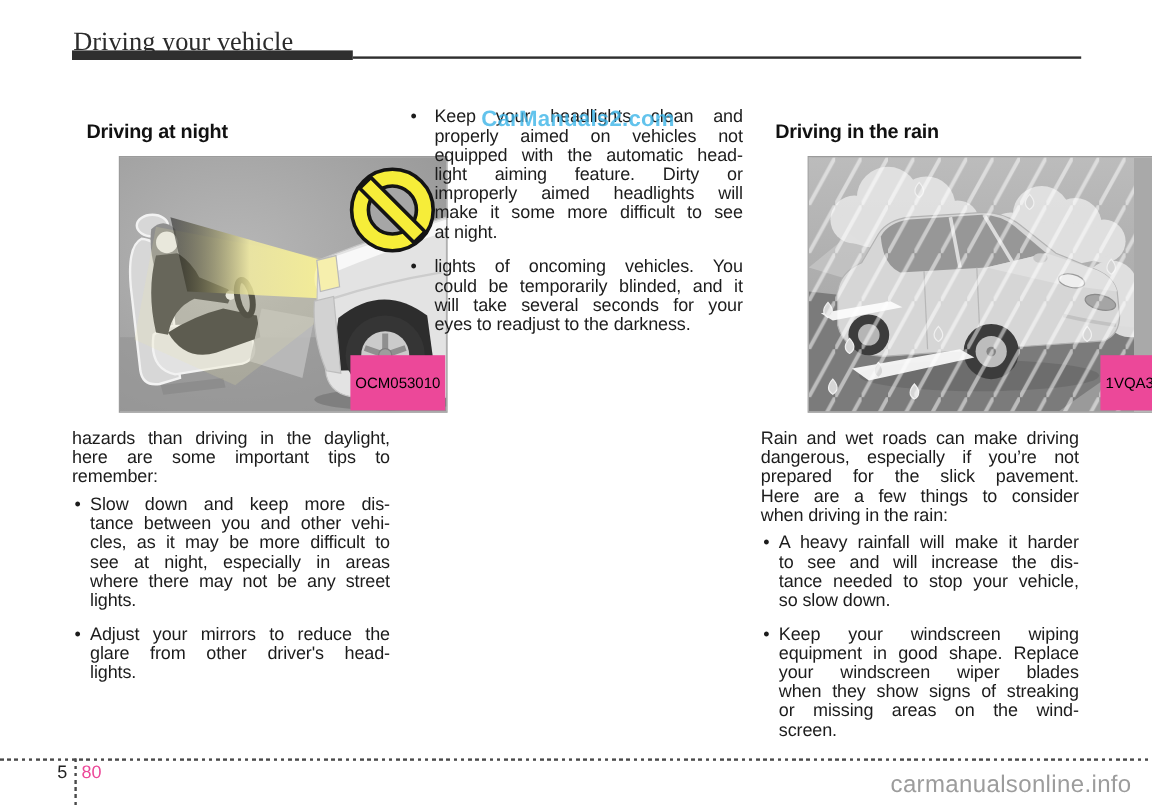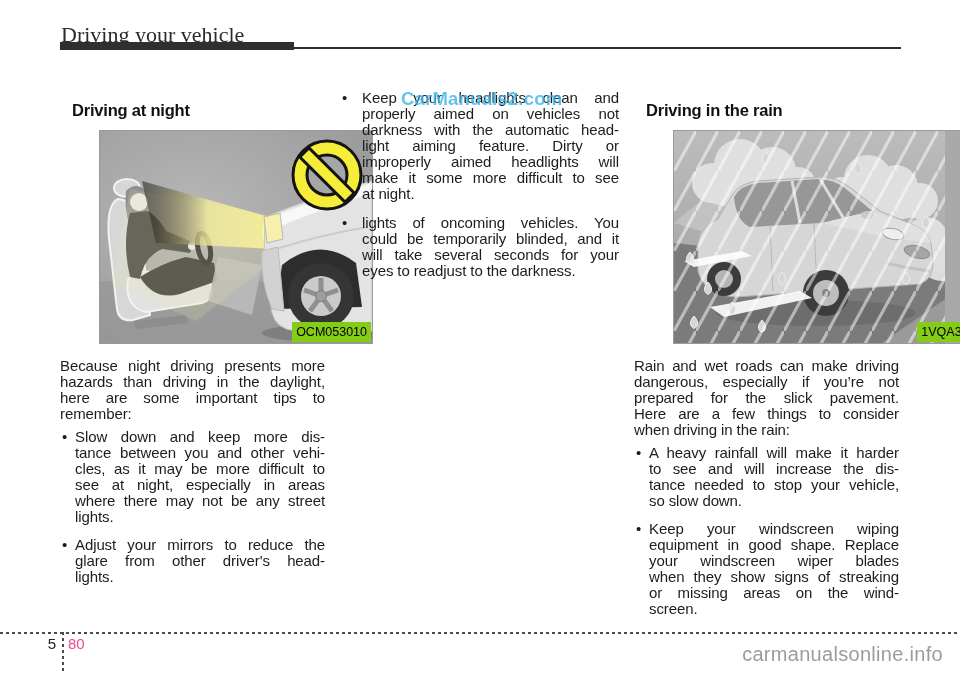--- a/index.html
+++ b/index.html
@@ -22,22 +22,22 @@
   #col-mid   { left:342px; width:277px; }
   #col-right { left:634px; width:265px; }
 
   h2.col-heading { margin:12px; font-size:16.5px; line-height:17px; font-weight:bold; color:#111; letter-spacing:-0.2px; }
 
   .figure { position:relative; background:#a9a9a9; outline:1px solid #9b9b9b; }
   #fig-night { margin-top:12px; width:272px; height:212px; }
   #fig-rain  { margin-top:11px; width:326px; height:212px; }
   .figure svg { display:block; }
   .fig-caption {
-    position:absolute; right:1px; bottom:1px; background:#84cc16; color:#000;
-    font-size:12.5px; line-height:14px; padding:3px 4px; letter-spacing:0;
+    position:absolute; right:1px; bottom:1px; background:#ec4899; color:#000;
+    font-size:12.5px; line-height:14px; padding:16px 4px; letter-spacing:0;
   }
 
   .intro { margin-top:10px; }
   #col-right .intro { margin-top:11px; }
   .tline { text-align:justify; text-align-last:justify; }
   .tline-last { text-align-last:left; }
 
   .bullet { position:relative; margin-top:12px; padding-left:15px; }
   .bullet.first { margin-top:7px; }
   #col-mid .bullet { padding-left:20px; margin-top:13px; }
@@ -138,21 +138,20 @@
         <g>
           <circle cx="227" cy="44" r="34" style="fill:var(--sign_yellow,#f6ed39)" stroke="#141414" stroke-width="3"></circle>
           <circle cx="227" cy="44" r="20" fill="#a6a6a6" stroke="#141414" stroke-width="3"></circle>
           <rect x="195" y="37.5" width="64" height="13" style="fill:var(--sign_yellow,#f6ed39)" stroke="#141414" stroke-width="3" transform="rotate(45 227 44)"></rect>
         </g>
       </svg>
       <figcaption class="fig-caption">OCM053010</figcaption>
     </figure>
 
     <div class="intro">
-        <div class="tline">Because night driving presents more</div>
         <div class="tline">hazards than driving in the daylight,</div>
         <div class="tline">here are some important tips to</div>
         <div class="tline tline-last">remember:</div>
       </div>
 
     <div class="bullet first">
       <span class="bullet-dot">•</span>
       <div>
           <div class="tline">Slow down and keep more dis-</div>
           <div class="tline">tance between you and other vehi-</div>
@@ -171,21 +170,21 @@
         </div>
     </div>
   </section>
 
   <section class="col" id="col-mid">
     <div class="bullet first">
       <span class="bullet-dot">•</span>
       <div>
           <div class="tline">Keep your headlights clean and</div>
           <div class="tline">properly aimed on vehicles not</div>
-          <div class="tline">darkness with the automatic head-</div>
+          <div class="tline">equipped with the automatic head-</div>
           <div class="tline">light aiming feature. Dirty or</div>
           <div class="tline">improperly aimed headlights will</div>
           <div class="tline">make it some more difficult to see</div>
           <div class="tline tline-last">at night.</div>
         </div>
     </div>
     <div class="bullet">
       <span class="bullet-dot">•</span>
       <div>
           <div class="tline">lights of oncoming vehicles. You</div>

